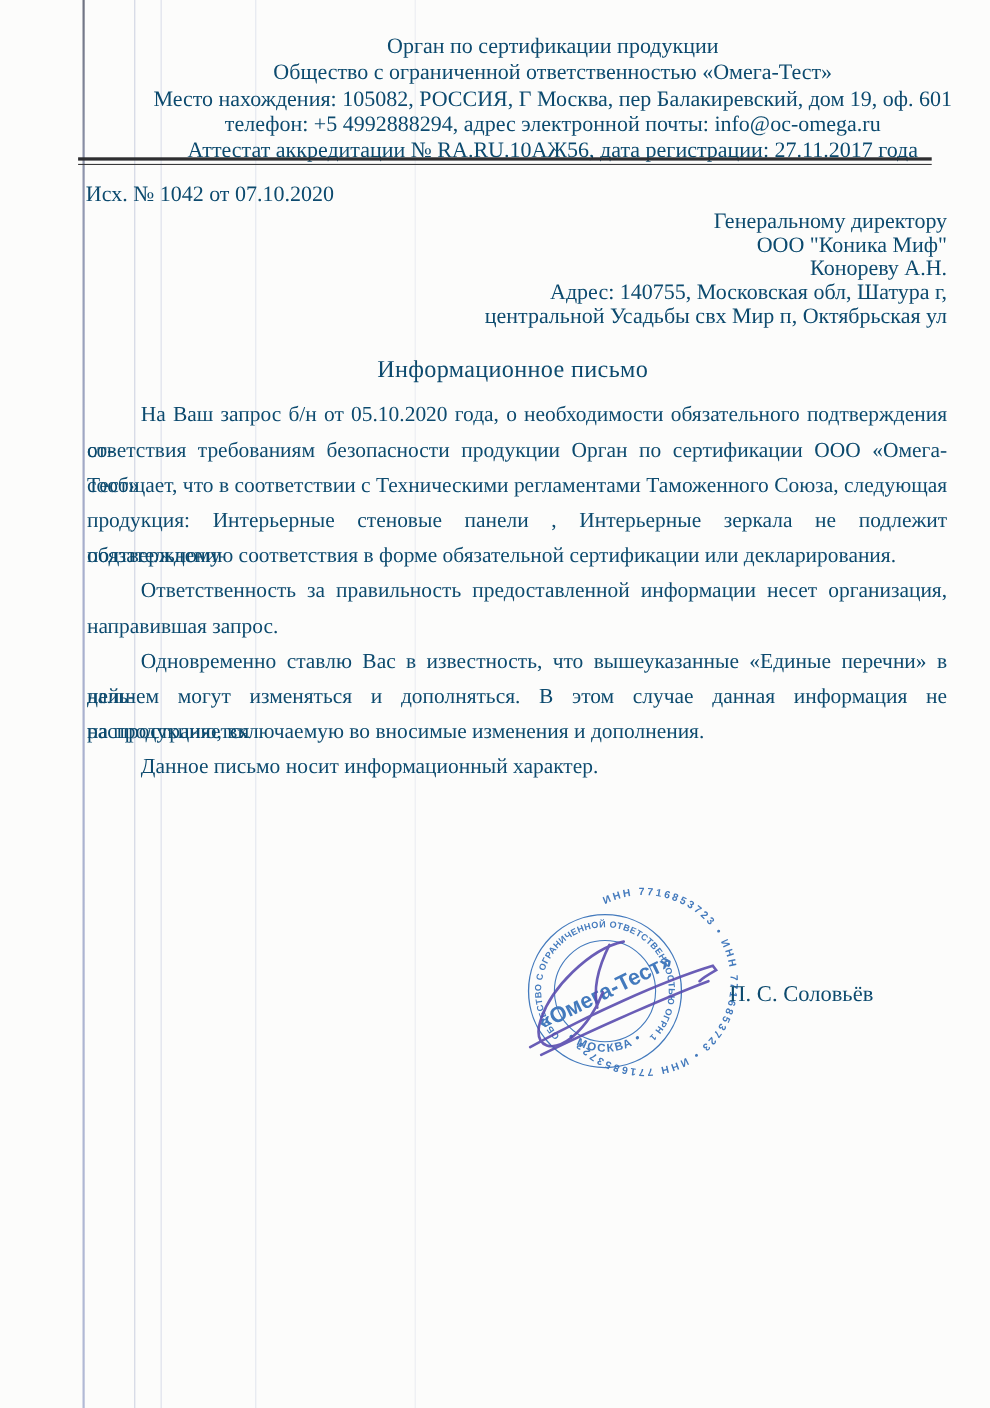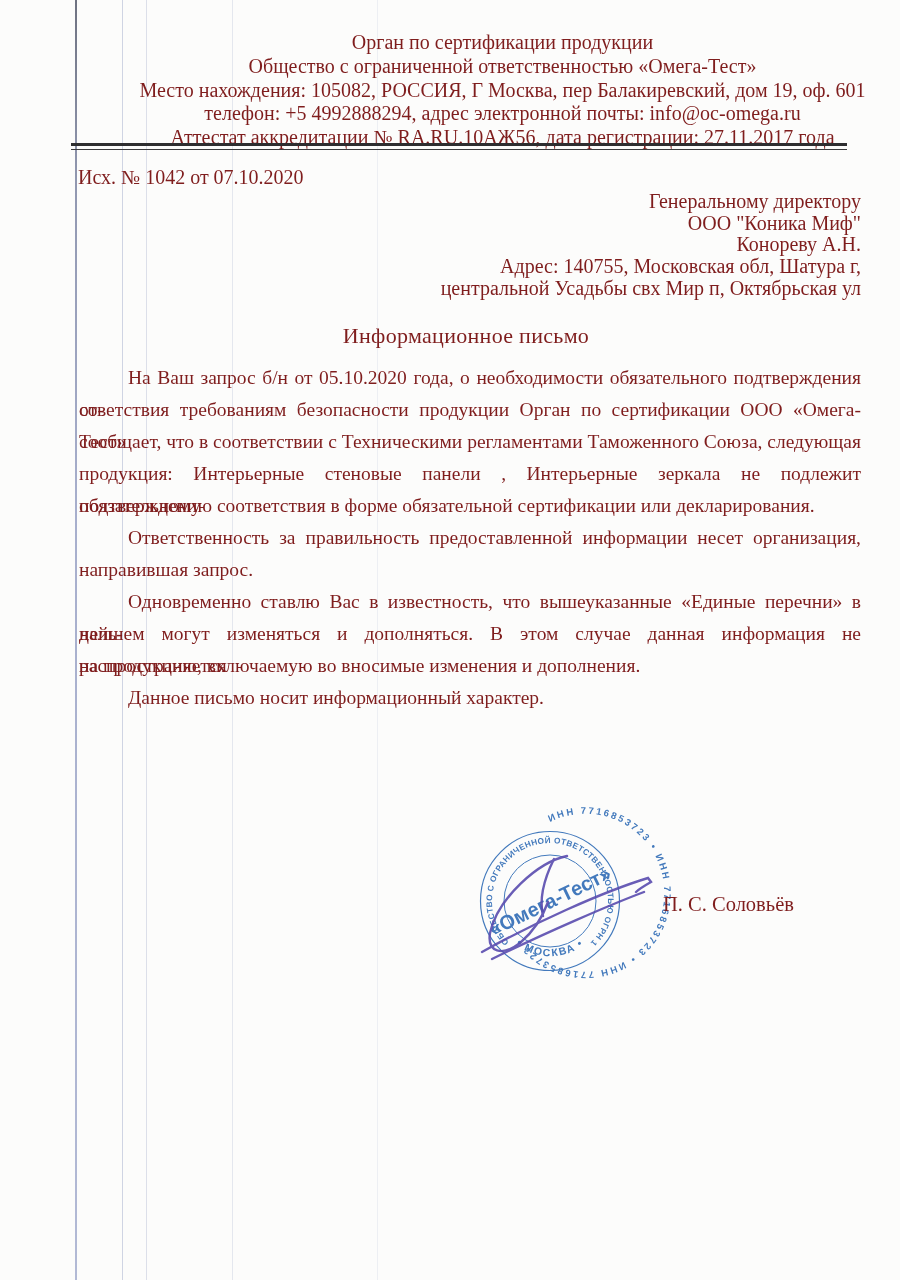--- a/index.html
+++ b/index.html
@@ -1,20 +1,20 @@
 <!DOCTYPE html>
 <html><head>
 <meta charset="utf-8">
 <style>
   html,body{margin:0;padding:0;background:#e8e8e8;}
   .page{
     position:relative;width:900px;height:1280px;margin:0 auto;
     background:#fcfcfb;overflow:hidden;
     font-family:"Liberation Serif","DejaVu Serif",serif;
-    color:#7f1d1d;
+    color:#0c4a6e;
   }
   
   .scanline{position:absolute;top:0;bottom:0;width:1.5px;pointer-events:none;}
   .scanline.l1{left:75px;background:linear-gradient(#3f4458 0%,#6d7697 14%,#8b95bd 40%,#99a3c8 100%);opacity:.75;}
   .scanline.l2{left:122px;background:#b7bfd6;opacity:.65;width:1.2px;}
   .scanline.l3{left:146px;background:#c6ccdd;opacity:.6;width:1.2px;}
   .scanline.l4{left:232px;background:#cfd5e3;opacity:.55;width:1.2px;}
   .scanline.l5{left:377px;background:#dde1ec;opacity:.5;width:1px;}
 
   .letterhead{

